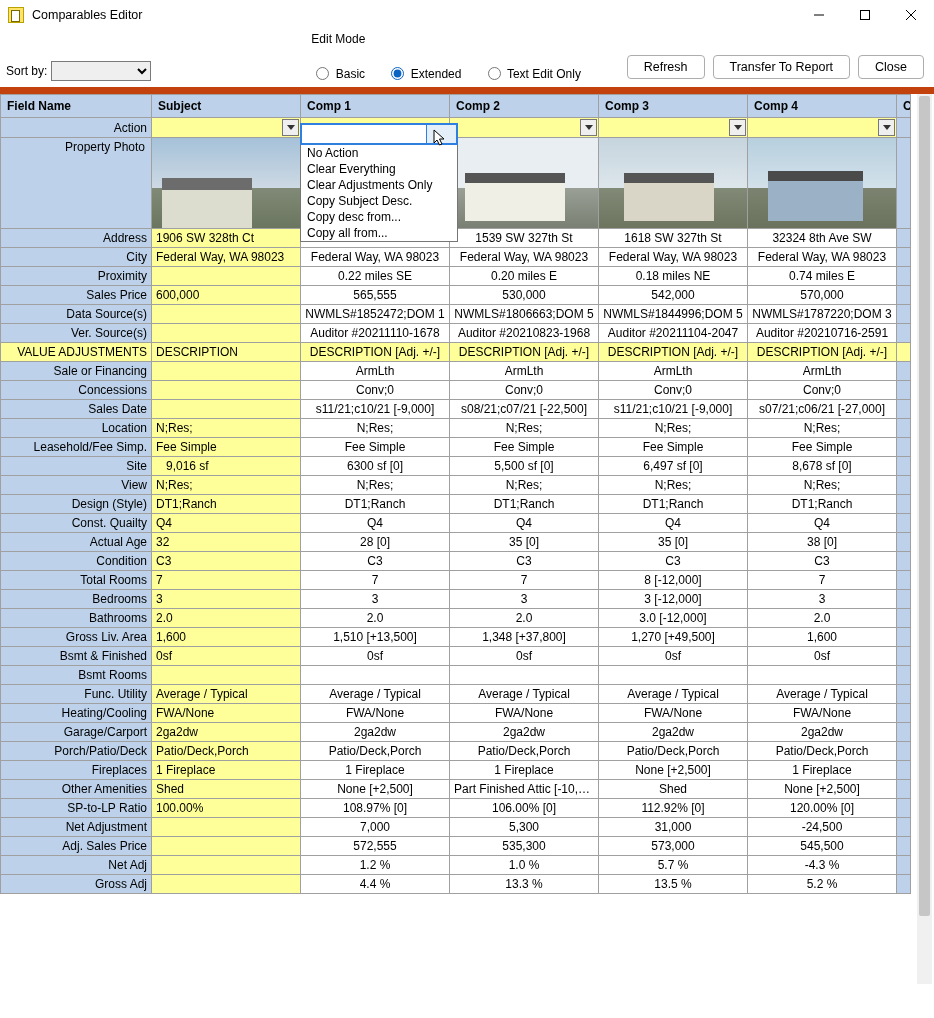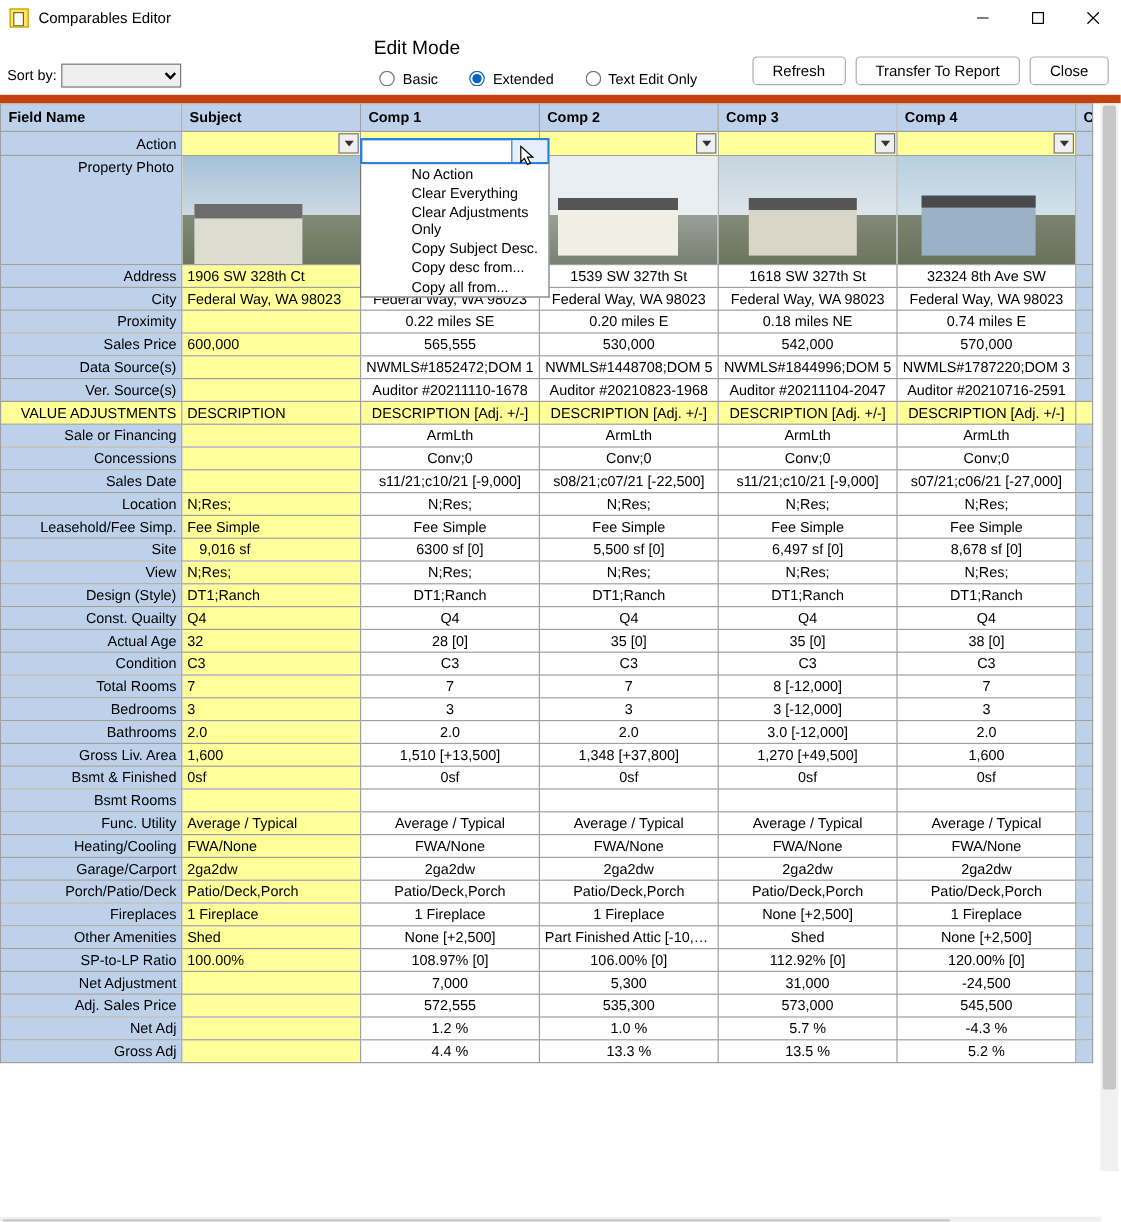--- a/index.html
+++ b/index.html
@@ -48,21 +48,21 @@
     gap: 10px;
   }
   .sortby { display: flex; align-items: center; gap: 4px; }
   .sortby select {
     width: 100px; height: 20px; font-size: 12px;
     border: 1px solid #7a7a7a;
   }
   .editmode {
     margin-left: 150px;
   }
-  .editmode .label { font-size: 16px; margin-bottom: 6px; }
+  .editmode .label { font-size: 12px; margin-bottom: 18px; }
   .radios label { margin-right: 18px; font-size: 12px; }
   .radios input { accent-color: #0a64c2; vertical-align: -2px; }
   .rightbtns { margin-left: auto; display: flex; gap: 8px; align-items: center; padding-bottom: 2px;}
   .btn {
     border: 1px solid #adadad;
     background: #fff;
     padding: 4px 16px;
     border-radius: 4px;
     font-size: 12.5px;
     cursor: pointer;
@@ -171,21 +171,20 @@
   }
   .open-dd .dd-list {
     background: #fff;
     border: 1px solid #767676;
     border-top: none;
   }
   .open-dd .dd-list div {
     padding: 1px 6px;
     font-size: 12px;
     cursor: pointer;
-    margin-left: 36px;
   }
   
   th.peek, td.peek { background: #bdd2ea; border-right: none;}
   th.peek { }
   
   .vscroll {
     position: absolute; right: 2px; top: 0;
     width: 15px; height: 890px;
     background: #f0f0f0;
   }
@@ -380,21 +379,21 @@
             <td class="comp">565,555</td>
             <td class="comp">530,000</td>
             <td class="comp">542,000</td>
             <td class="comp">570,000</td>
             <td class="peek"></td>
           </tr>
           <tr>
             <td class="fieldname">Data Source(s)</td>
             <td class="subj" style="text-align: left;"></td>
             <td class="comp">NWMLS#1852472;DOM 1</td>
-            <td class="comp">NWMLS#1448708;DOM 5</td>
+            <td class="comp">NWMLS#1806663;DOM 5</td>
             <td class="comp">NWMLS#1844996;DOM 5</td>
             <td class="comp">NWMLS#1787220;DOM 3</td>
             <td class="peek"></td>
           </tr>
           <tr>
             <td class="fieldname">Ver. Source(s)</td>
             <td class="subj" style="text-align: left;"></td>
             <td class="comp">Auditor #20211110-1678</td>
             <td class="comp">Auditor #20210823-1968</td>
             <td class="comp">Auditor #20211104-2047</td>

